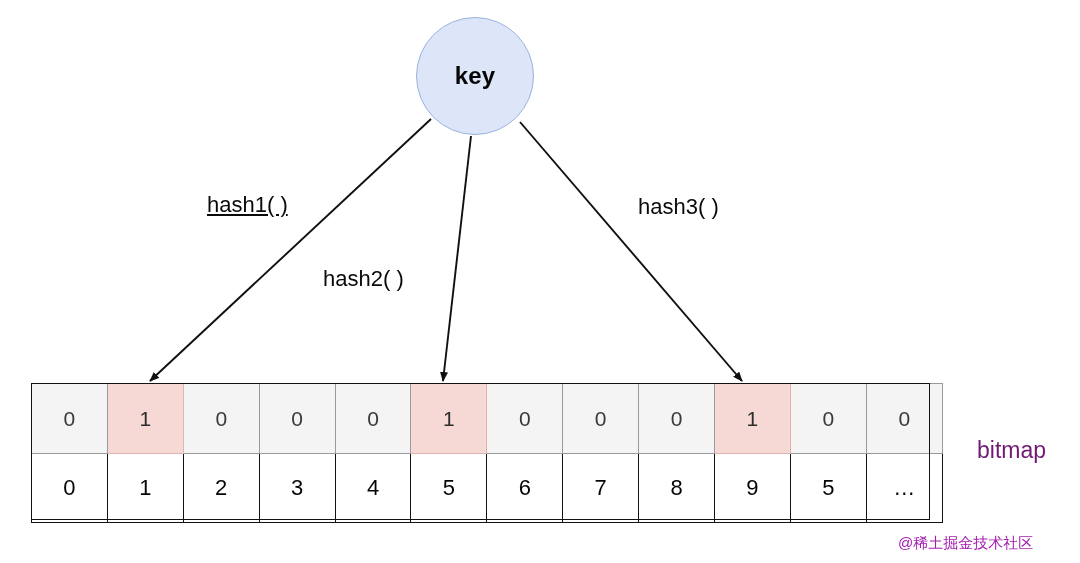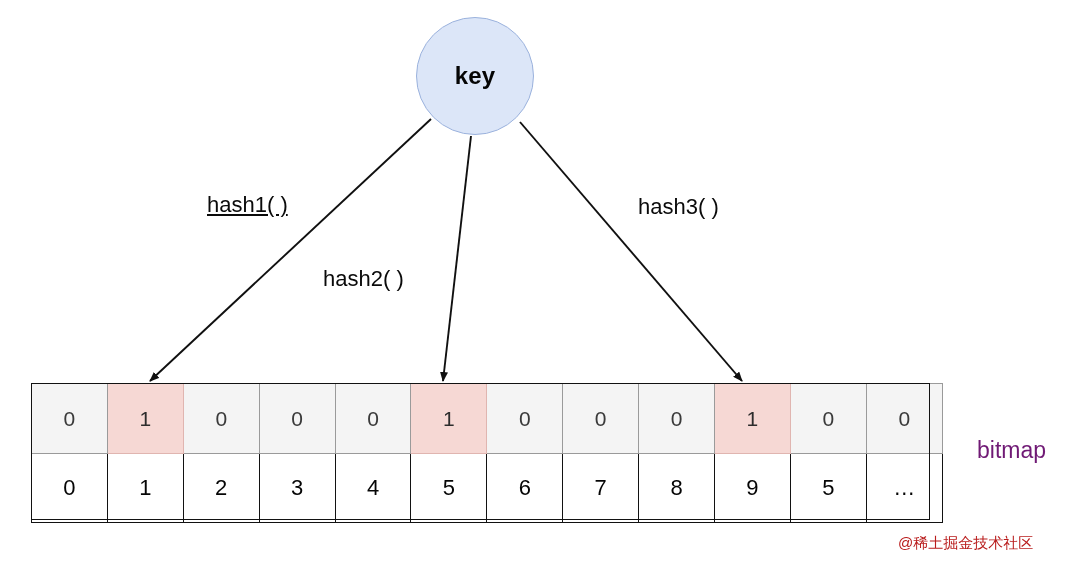--- a/index.html
+++ b/index.html
@@ -121,21 +121,21 @@
     white-space: nowrap;
     z-index: 3;
   }
 
   
   #watermark {
     position: absolute;
     left: 898px;
     top: 534px;
     font-size: 15px;
-    color: #b91c1c;
+    color: #a21caf;
     white-space: nowrap;
     z-index: 3;
   }
 </style>
 </head>
 <body>
 
 <div id="canvas">
 
   <svg id="arrows" viewBox="0 0 1080 563" width="1080" height="563" xmlns="http://www.w3.org/2000/svg">

